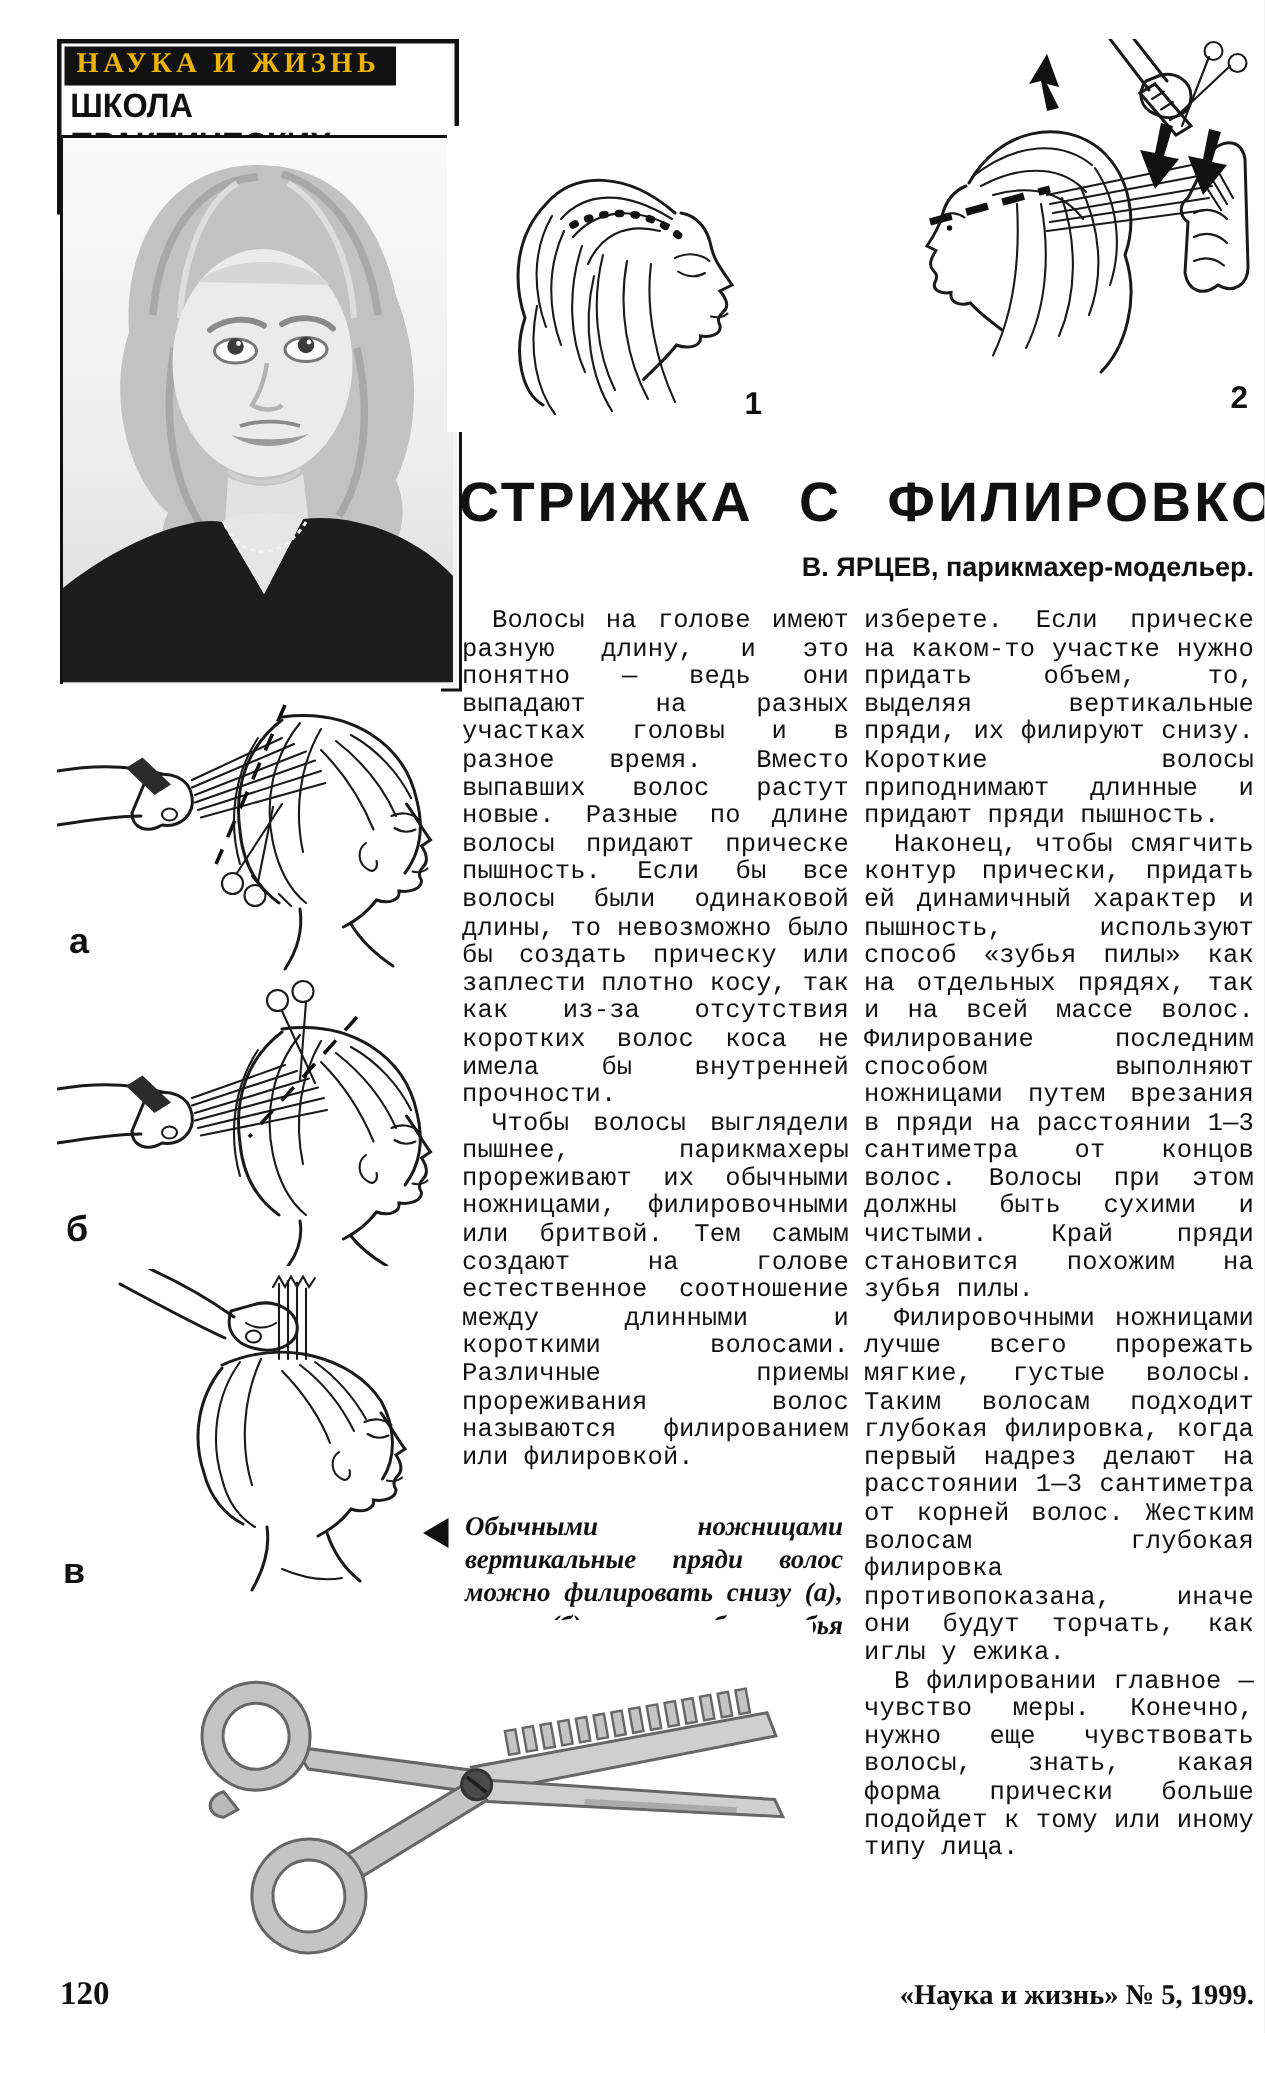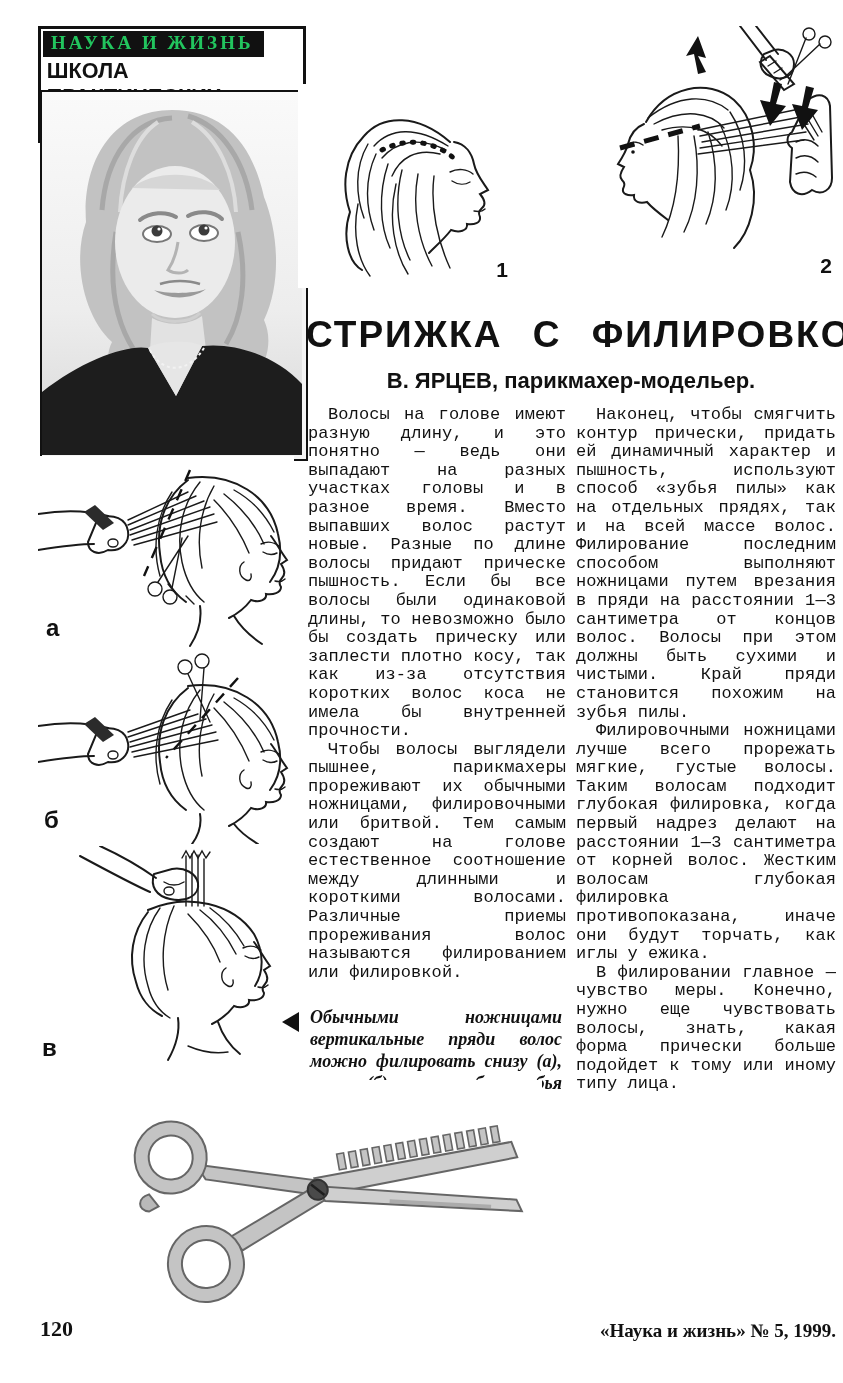--- a/index.html
+++ b/index.html
@@ -2,39 +2,39 @@
 <html lang="ru"><head>
 <meta charset="utf-8">
 <style>
   html,body{margin:0;padding:0;background:#e8e8e8;}
   .page{position:relative;width:843px;height:1383px;background:#ffffff;overflow:hidden;
         font-family:"Liberation Sans",sans-serif;color:#111;}
   .abs{position:absolute;}
 
   
   .badge{left:38px;top:26px;width:262px;border:3px solid #111;background:#fff;padding:0 0 4px 0;}
-  .badge-bar{display:inline-block;background:#111;color:#22c55e;font-family:"Liberation Serif",serif;
+  .badge-bar{display:inline-block;background:#111;color:#eab308;font-family:"Liberation Serif",serif;
              font-weight:bold;font-size:19px;letter-spacing:3px;padding:1px 10px 3px 8px;margin:2px 0 0 2px;}
   .badge-rubric{font-family:"Liberation Sans",sans-serif;font-weight:bold;font-size:22.5px;
                 letter-spacing:0px;padding:1px 6px 0 6px;transform:scaleX(.96);transform-origin:left;}
 
   
   .portrait{left:40px;top:90px;width:264px;height:367px;border:2px solid #111;background:#f4f4f4;}
   .portrait svg{display:block;}
 
   
   .fig{background:#fff;}
   .fig svg{display:block;}
   .fig-num{position:absolute;font-weight:bold;font-size:21px;}
   .fig-letter{font-weight:bold;font-size:24px;font-family:"Liberation Sans",sans-serif;}
 
   
   .title{left:306px;top:314px;width:530px;text-align:center;font-weight:bold;font-size:37px;
          letter-spacing:2px;word-spacing:18px;white-space:nowrap;}
-  .byline{left:306px;top:368px;width:530px;text-align:center;font-weight:bold;font-size:22px;}
+  .byline{left:306px;top:368px;width:530px;text-align:right;font-weight:bold;font-size:18px;}
 
   
   .col{font-size:17px;line-height:18.6px;text-align:justify;letter-spacing:.1px;font-family:Liberation Mono, monospace;}
   .col1{left:308px;top:406px;width:258px;}
   .col2{left:576px;top:406px;width:260px;}
   .col p{margin:0;text-indent:20px;}
   .col p.cont{text-indent:0;}
 
   
   .caption{font-family:"Liberation Serif",serif;font-style:italic;font-weight:bold;
@@ -155,20 +155,21 @@
 
   <div class="abs title">СТРИЖКА С ФИЛИРОВКОЙ</div>
   <div class="abs byline">В. ЯРЦЕВ, парикмахер-модельер.</div>
 
   <div class="abs col col1">
     <p>Волосы на голове имеют разную длину, и это понятно — ведь они выпадают на разных участках головы и в разное время. Вместо выпавших волос растут новые. Разные по длине волосы придают прическе пышность. Если бы все волосы были одинаковой длины, то невозможно было бы создать прическу или заплести плотно косу, так как из-за отсутствия коротких волос коса не имела бы внутренней прочности.</p>
     <p>Чтобы волосы выглядели пышнее, парикмахеры прореживают их обычными ножницами, филировочными или бритвой. Тем самым создают на голове естественное соотношение между длинными и короткими волосами. Различные приемы прореживания волос называются филированием или филировкой.</p>
   </div>
 
   <div class="abs col col2">
+    <p class="cont">изберете. Если прическе на каком-то участке нужно придать объем, то, выделяя вертикальные пряди, их филируют снизу. Короткие волосы приподнимают длинные и придают пряди пышность.</p>
     <p>Наконец, чтобы смягчить контур прически, придать ей динамичный характер и пышность, используют способ «зубья пилы» как на отдельных прядях, так и на всей массе волос. Филирование последним способом выполняют ножницами путем врезания в пряди на расстоянии 1—3 сантиметра от концов волос. Волосы при этом должны быть сухими и чистыми. Край пряди становится похожим на зубья пилы.</p>
     <p>Филировочными ножницами лучше всего прорежать мягкие, густые волосы. Таким волосам подходит глубокая филировка, когда первый надрез делают на расстоянии 1—3 сантиметра от корней волос. Жестким волосам глубокая филировка противопоказана, иначе они будут торчать, как иглы у ежика.</p>
     <p>В филировании главное — чувство меры. Конечно, нужно еще чувствовать волосы, знать, какая форма прически больше подойдет к тому или иному типу лица.</p>
   </div>
 
   <div class="abs fig" style="left:38px;top:456px;width:256px;height:192px;">
     <svg width="256" height="192" viewBox="0 0 256 192">
       <path class="ln" d="M150,22 C196,16 232,40 240,78 C245,98 241,114 232,126"></path>
       <path class="ln" d="M233,80 C239,88 243,96 249,104 L243,108 C247,114 247,119 244,122 C241,125 241,128 243,131 C243,137 235,139 228,138 C229,144 221,147 213,144 C207,152 199,158 191,162"></path>
       <path class="ln thin" d="M225,96 C230,99 235,99 239,97 M223,88 C229,85 236,86 241,90 M237,125 C241,126 245,125 247,123"></path>

